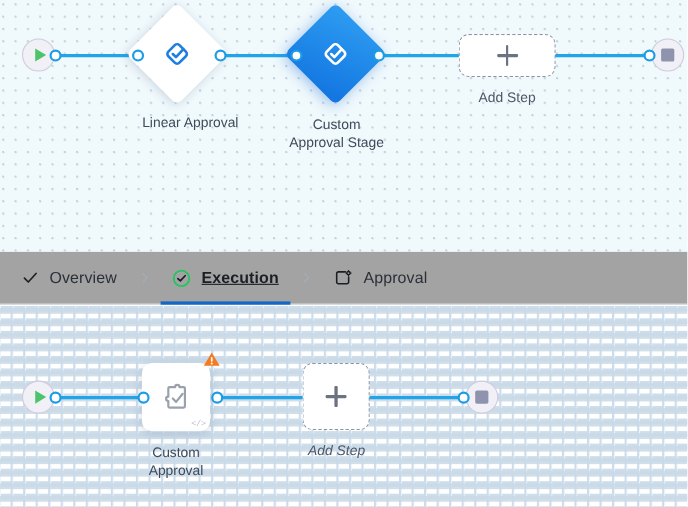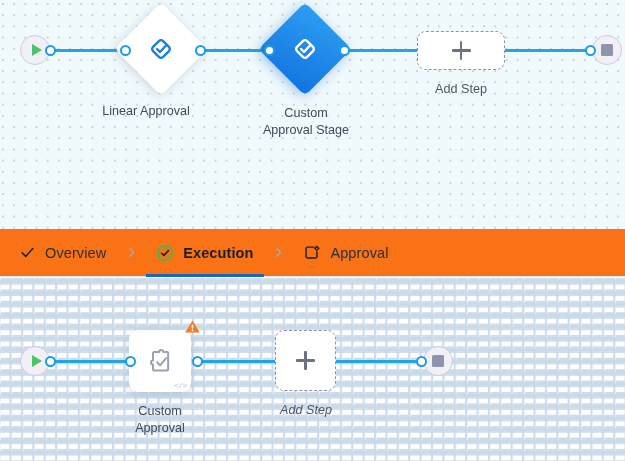--- a/index.html
+++ b/index.html
@@ -37,21 +37,21 @@
     overflow: hidden;
   }
 
   
   .tabbar {
     position: absolute;
     left: 0;
     top: 229px;
     width: 625px;
     height: 48px;
-    background: #f97316;
+    background: #a3a3a3;
     border-bottom: 1px solid #e3e6ea;
     display: flex;
     align-items: center;
     padding-left: 16px;
     box-sizing: border-box;
   }
   .tab {
     display: flex;
     align-items: center;
     gap: 9px;
@@ -63,20 +63,21 @@
   }
   .tab-label {
     font-size: 14.5px;
     color: #2b3038;
     letter-spacing: .1px;
     white-space: nowrap;
   }
   .tab.active .tab-label {
     font-weight: bold;
     color: #1b1f25;
+    text-decoration: underline;
   }
   .tab.active::after {
     content: "";
     position: absolute;
     left: -8px;
     right: -9px;
     bottom: 0;
     height: 3px;
     background: #1667c4;
   }
@@ -306,21 +307,21 @@
     <div class="diamond plain" style="left:128px; top:16px;">
       <span class="dicon">
         <svg width="30" height="30" viewBox="0 0 24 24" fill="none">
           <rect x="6.3" y="6.3" width="11.4" height="11.4" rx="2.4" transform="rotate(45 12 12)" stroke="#1d7fe0" stroke-width="1.9"></rect>
           <path d="M8.9 12.1 L11.2 14.4 L16.6 8.6" stroke="#1d7fe0" stroke-width="1.9" stroke-linecap="round" stroke-linejoin="round"></path>
         </svg>
       </span>
     </div>
     <div class="handle" style="left:120px; top:44.7px;"></div>
     <div class="handle" style="left:195px; top:44.7px;"></div>
-    <div class="node-label" style="left:76px; top:103px; width:140px;">Linear Approval</div>
+    <div class="node-label" style="left:103px; top:103px; width:140px;">Linear Approval</div>
 
     <div class="diamond selected" style="left:272px; top:16px;">
       <span class="dicon">
         <svg width="30" height="30" viewBox="0 0 24 24" fill="none">
           <rect x="6.3" y="6.3" width="11.4" height="11.4" rx="2.4" transform="rotate(45 12 12)" stroke="#ffffff" stroke-width="1.9"></rect>
           <path d="M8.9 12.1 L11.2 14.4 L16.6 8.6" stroke="#ffffff" stroke-width="1.9" stroke-linecap="round" stroke-linejoin="round"></path>
         </svg>
       </span>
     </div>
     <div class="handle" style="left:264px; top:44.7px;"></div>

